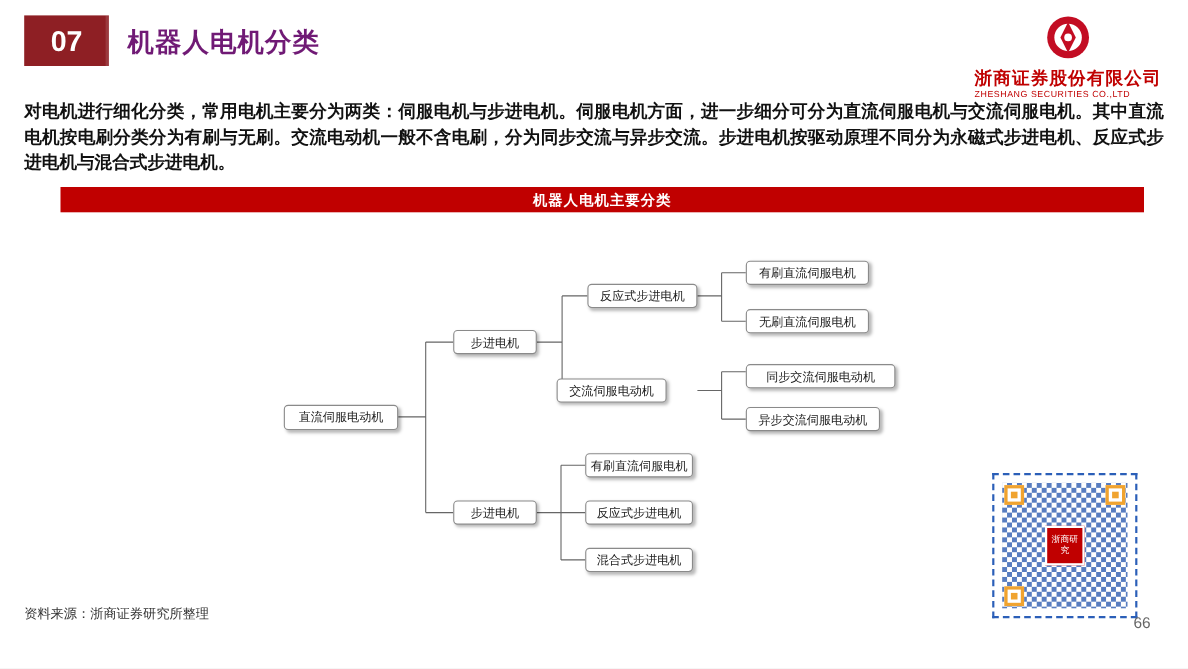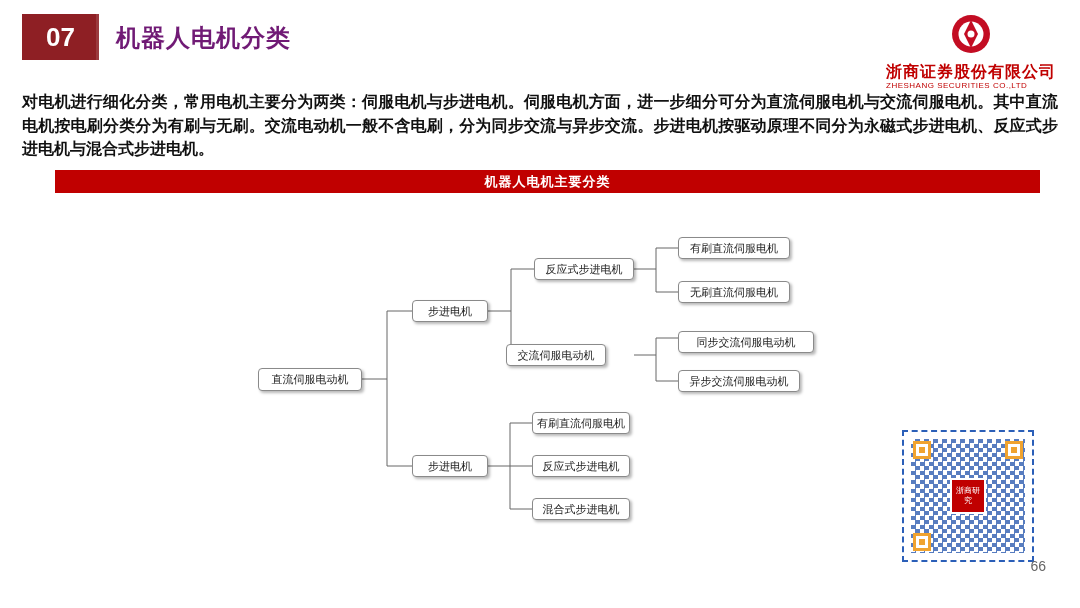--- a/index.html
+++ b/index.html
@@ -142,15 +142,16 @@
   <div class="node n-hybrid">混合式步进电机</div>
 
   <div class="qr">
     <div class="qr-pattern"></div>
     <div class="qr-eye tl"></div>
     <div class="qr-eye tr"></div>
     <div class="qr-eye bl"></div>
     <div class="qr-center">浙商研究</div>
   </div>
 
+  <div class="source-note">资料来源：浙商证券研究所整理</div>
   <div class="page-number">66</div>
 
 </div>
 
 </body></html>

